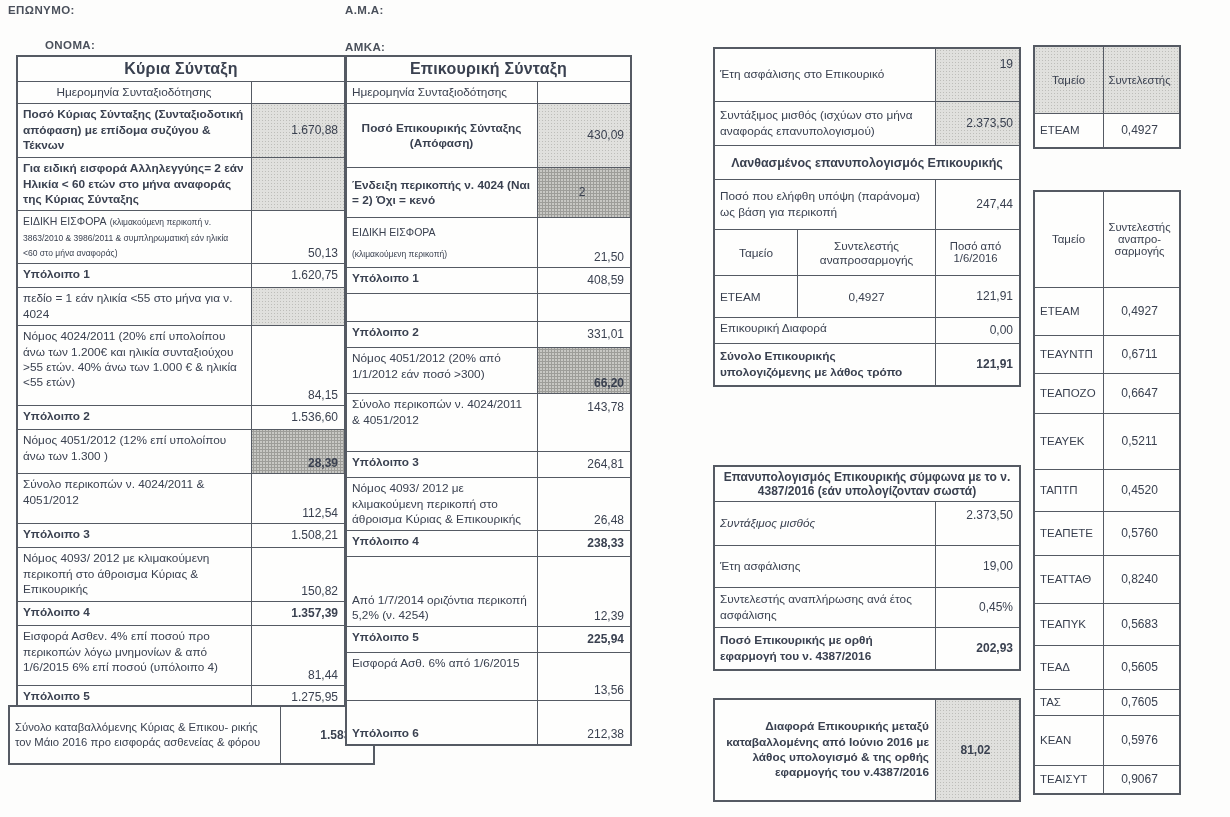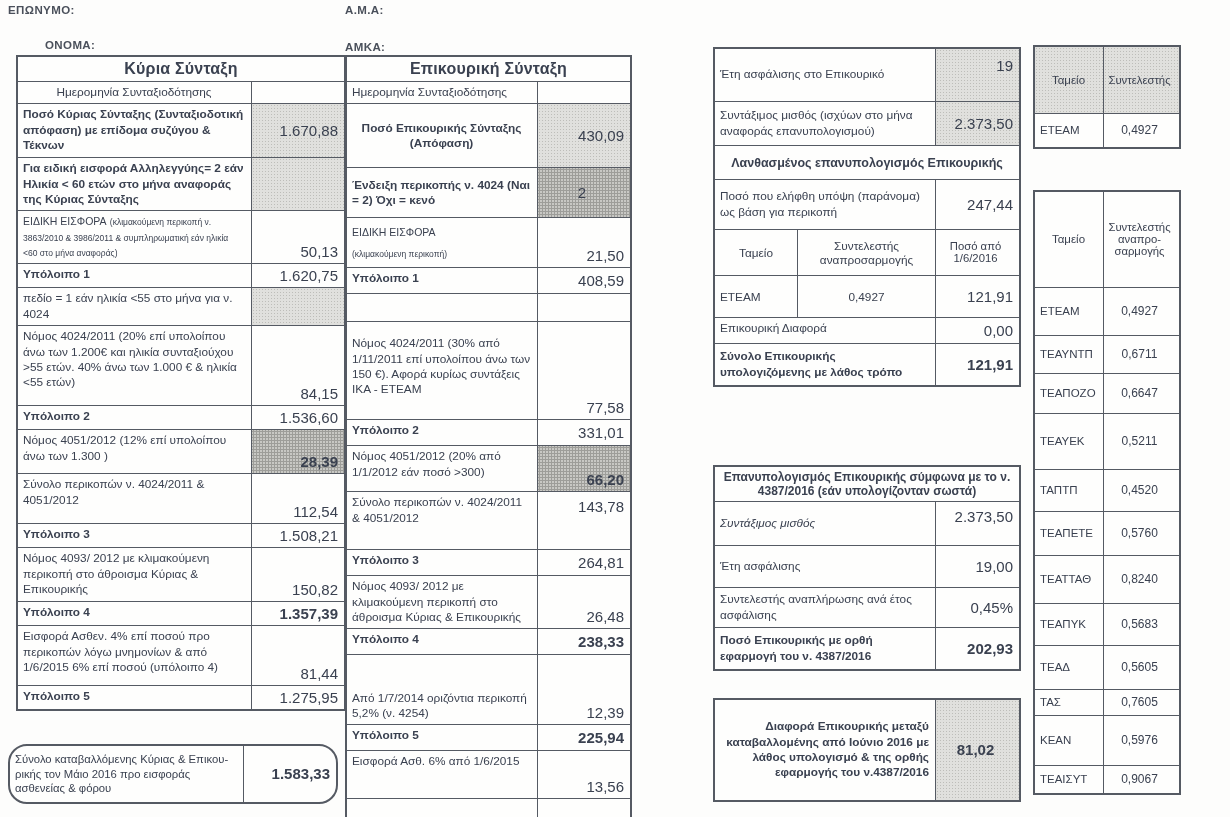--- a/index.html
+++ b/index.html
@@ -5,21 +5,21 @@
   html,body{margin:0;padding:0;background:#ffffff;}
   body{font-family:"Liberation Sans","DejaVu Sans",sans-serif;color:#3a4150;}
   .sheet{position:relative;width:1230px;height:817px;background:#fdfdfc;overflow:hidden;}
   .toplabel{position:absolute;font-size:11.5px;color:#4a505b;letter-spacing:.4px;font-weight:bold;}
   .tbl{position:absolute;border:2px solid #555a63;background:#fefefd;box-sizing:border-box;display:flex;flex-direction:column;}
   .tbl>*+*{border-top:1.5px solid #555a63;}
   .ttitle{font-size:16px;font-weight:bold;text-align:center;padding:3px 2px;letter-spacing:.2px;}
   .tr{display:flex;box-sizing:border-box;align-items:stretch;}
   .tl{flex:1;padding:3px 6px 3px 5px;font-size:11.8px;line-height:1.3;box-sizing:border-box;}
   .tl.center{text-align:center;}
-  .tv{width:93px;flex:none;border-left:1.5px solid #555a63;display:flex;align-items:flex-end;justify-content:flex-end;padding:2px 6px 3px 2px;font-size:15px;box-sizing:border-box;}
+  .tv{width:93px;flex:none;border-left:1.5px solid #555a63;display:flex;align-items:flex-end;justify-content:flex-end;padding:2px 6px 3px 2px;font-size:12px;box-sizing:border-box;}
   .tv.vc{align-items:center;}
   .tv.cc{align-items:center;justify-content:center;}
   .b{font-weight:bold;}
   .sm{font-size:8.5px;}
   .sh1{background-color:#e0e0dd;background-image:radial-gradient(#bdbdb9 .8px,rgba(0,0,0,0) .9px);background-size:3px 3px;}
   .sh2{background-color:#c8c8c4;background-image:radial-gradient(#9d9d99 1px,rgba(0,0,0,0) 1.1px);background-size:3px 3px;}
   
   .p3 .tv{width:84px;}
   .cfund{width:82px;flex:none;padding:3px 5px;font-size:11.8px;box-sizing:border-box;display:flex;align-items:center;}
   .ccoef{flex:1;border-left:1.5px solid #555a63;display:flex;align-items:center;justify-content:center;text-align:center;font-size:11.8px;padding:2px;box-sizing:border-box;}
@@ -96,21 +96,21 @@
     <div class="tr" style="min-height:60px">
       <div class="tl">Εισφορά Ασθεν. 4% επί ποσού προ περικοπών λόγω μνημονίων &amp; από 1/6/2015 6% επί ποσού (υπόλοιπο 4)</div>
       <div class="tv">81,44</div>
     </div>
     <div class="tr" style="min-height:24px">
       <div class="tl b">Υπόλοιπο 5</div>
       <div class="tv vc">1.275,95</div>
     </div>
   </div>
 
-  <div class="tbl" style="left:8px;top:744px;width:330px;border-radius:19px;">
+  <div class="tbl" style="left:8px;top:705px;width:367px;">
     <div class="tr" style="min-height:56px">
       <div class="tl" style="font-size:11.3px;display:flex;align-items:center;">Σύνολο καταβαλλόμενης Κύριας &amp; Επικου- ρικής τον Μάιο 2016 προ εισφοράς ασθενείας &amp; φόρου</div>
       <div class="tv vc b">1.583,33</div>
     </div>
   </div>
 
   <div class="tbl" style="left:345px;top:55px;width:287px;">
     <div class="ttitle">Επικουρική Σύνταξη</div>
     <div class="tr" style="min-height:22px">
       <div class="tl">Ημερομηνία Συνταξιοδότησης</div>
@@ -129,24 +129,20 @@
       <div class="tv">21,50</div>
     </div>
     <div class="tr" style="min-height:26px">
       <div class="tl b">Υπόλοιπο 1</div>
       <div class="tv vc">408,59</div>
     </div>
     <div class="tr" style="min-height:28px">
       <div class="tl"></div>
       <div class="tv"></div>
     </div>
-    <div class="tr" style="min-height:98px">
-      <div class="tl" style="padding-top:14px;">Νόμος 4024/2011 (30% από 1/11/2011 επί υπολοίπου άνω των 150 €). Αφορά κυρίως συντάξεις  ΙΚΑ - ΕΤΕΑΜ</div>
-      <div class="tv">77,58</div>
-    </div>
     <div class="tr" style="min-height:26px">
       <div class="tl b">Υπόλοιπο 2</div>
       <div class="tv vc">331,01</div>
     </div>
     <div class="tr" style="min-height:46px">
       <div class="tl">Νόμος 4051/2012 (20% από 1/1/2012 εάν ποσό &gt;300)</div>
       <div class="tv sh2 b">66,20</div>
     </div>
     <div class="tr" style="min-height:58px">
       <div class="tl">Σύνολο περικοπών ν. 4024/2011 &amp; 4051/2012</div>

